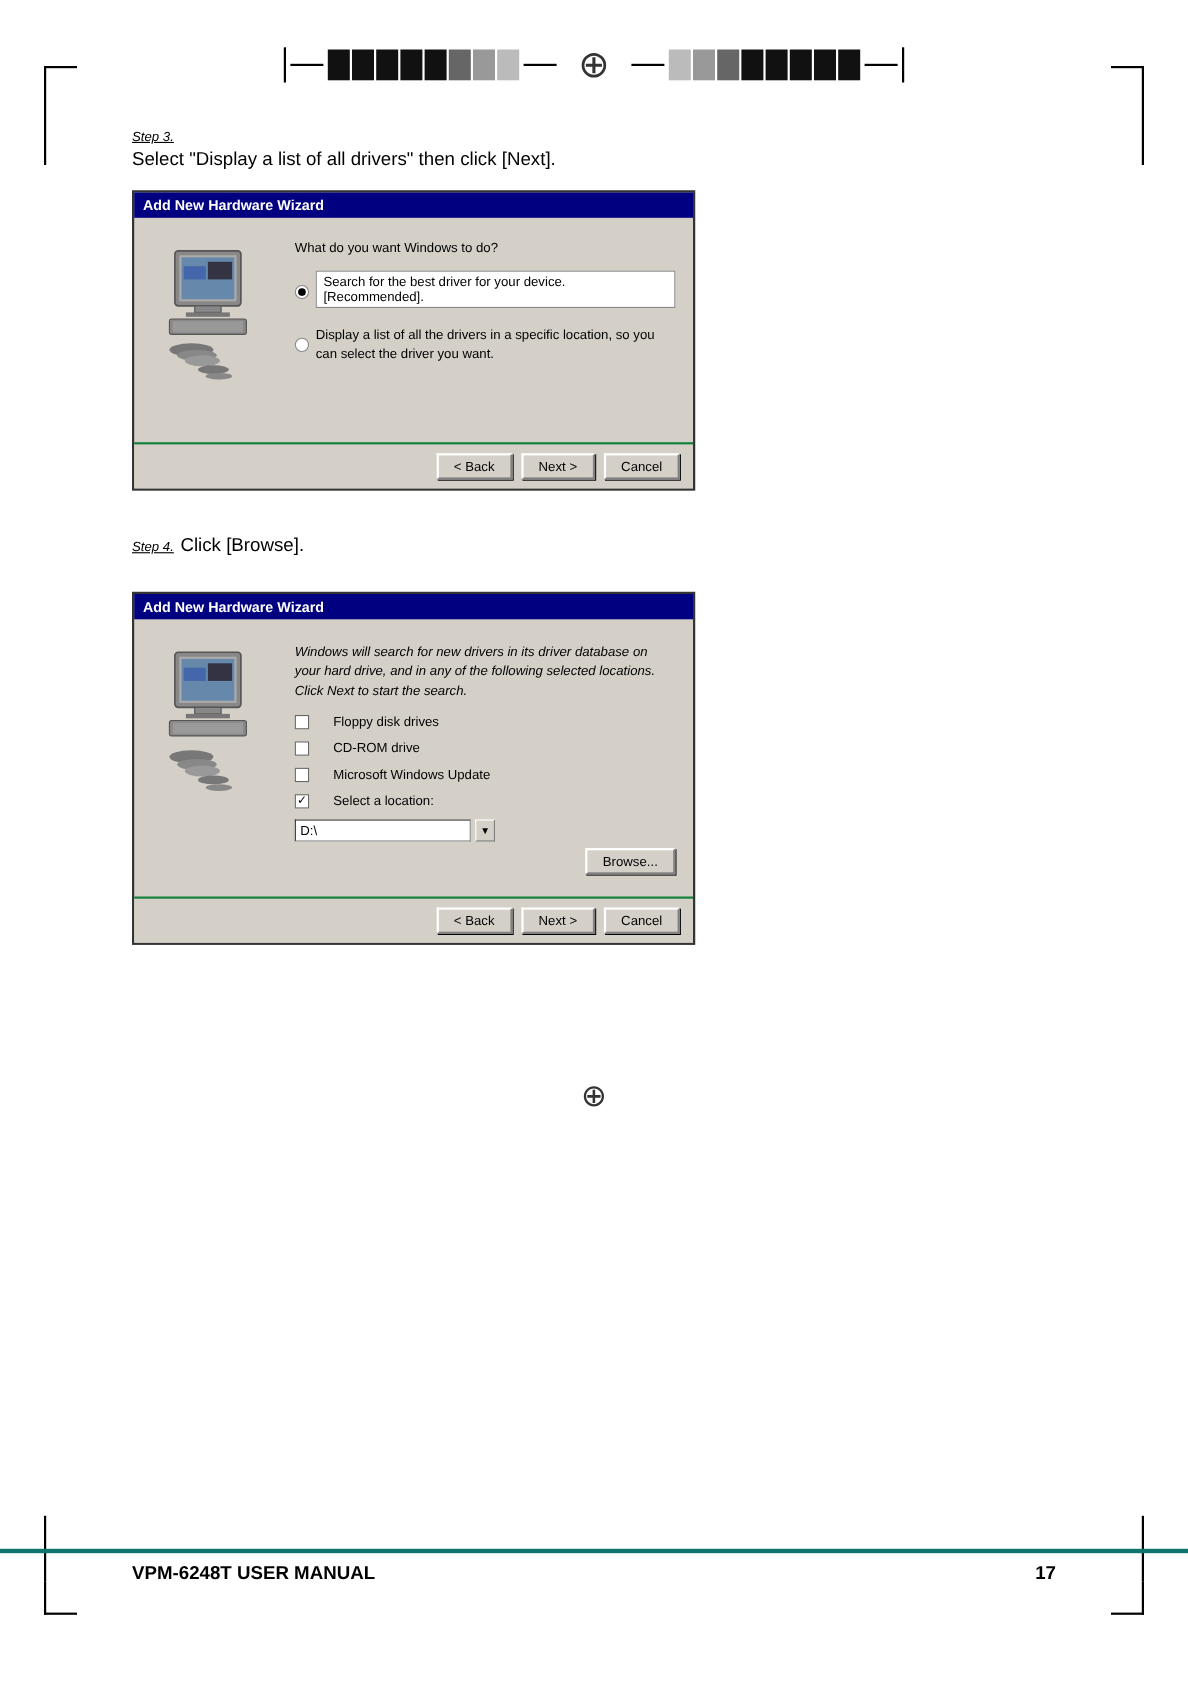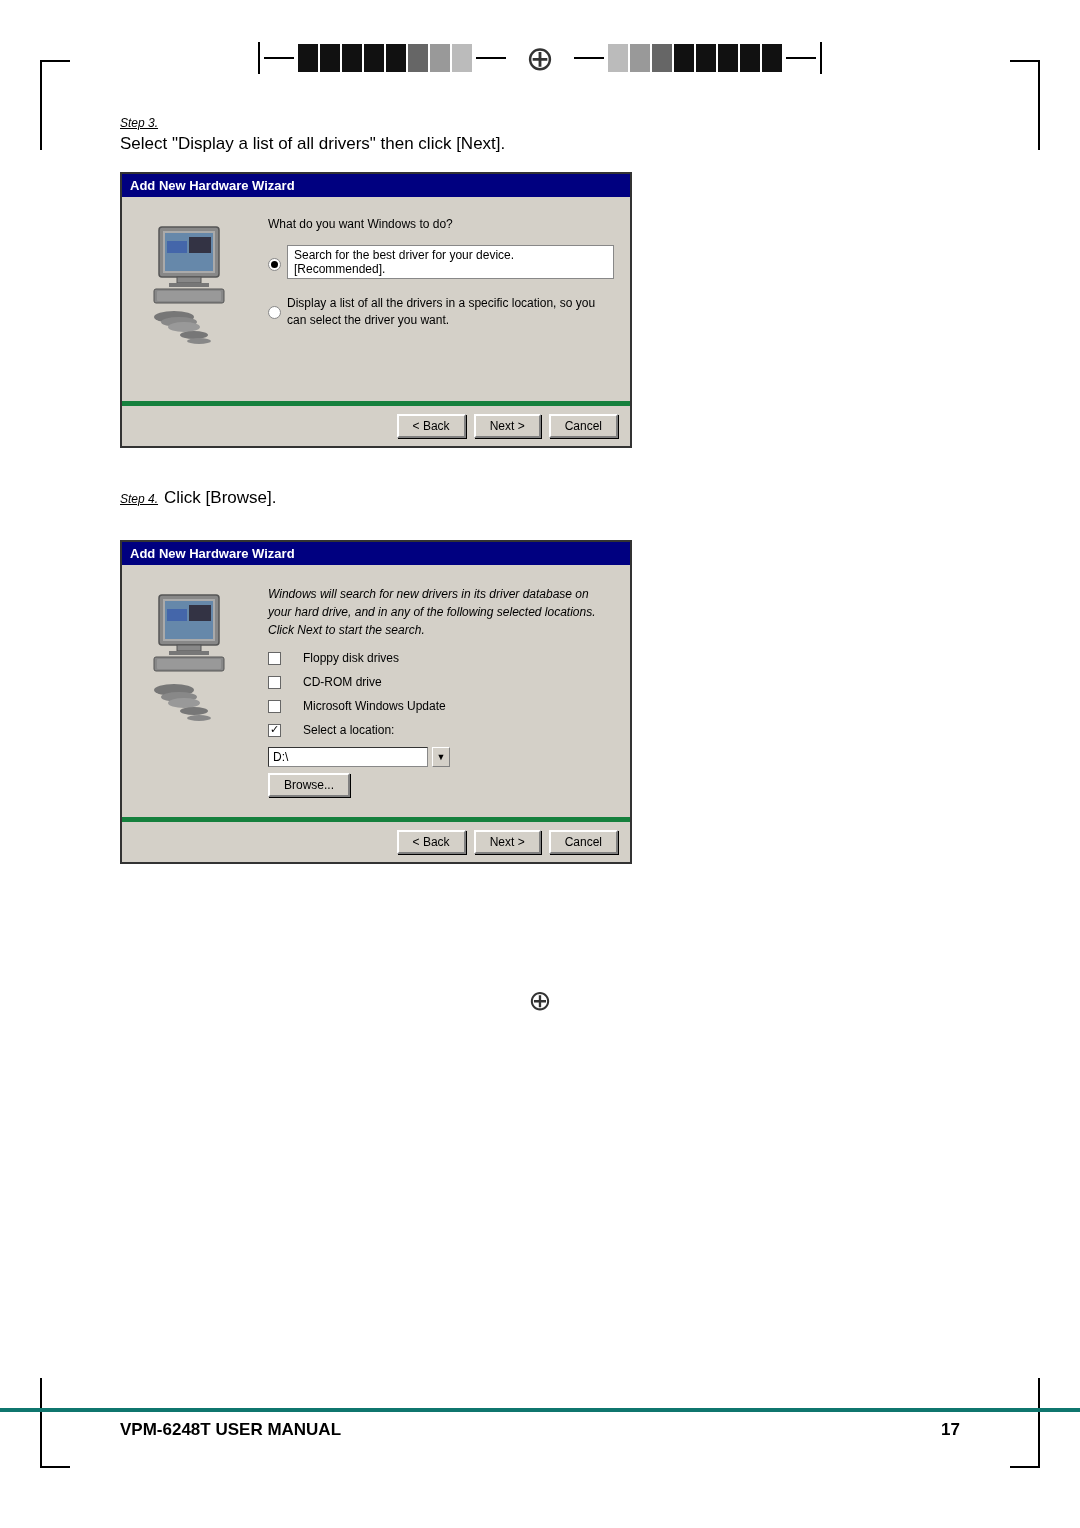--- a/index.html
+++ b/index.html
@@ -115,21 +115,21 @@
     }
     .highlighted-box {
       border: 1px solid #888;
       background: #fff;
       padding: 2px 6px;
       margin-bottom: 4px;
       font-size: 12px;
     }
     .dialog-footer {
       background: #d4d0c8;
-      border-top: 5px solid #15803d;
+      border-top: 2px solid #15803d;
       padding: 8px 12px;
       display: flex;
       justify-content: flex-end;
       gap: 8px;
     }
     .win-button {
       background: #d4d0c8;
       border: 2px solid;
       border-color: #ffffff #808080 #808080 #ffffff;
       padding: 3px 14px;
@@ -192,21 +192,21 @@
       border-color: #fff #808080 #808080 #fff;
       display: flex;
       align-items: center;
       justify-content: center;
       font-size: 9px;
       cursor: pointer;
     }
 
     .browse-btn-row {
       display: flex;
-      justify-content: flex-start;
+      justify-content: flex-end;
       margin-top: 6px;
     }
 
     
     .page-footer {
       position: absolute;
       bottom: 80px;
       left: 0;
       right: 0;
       padding: 8px 120px;

